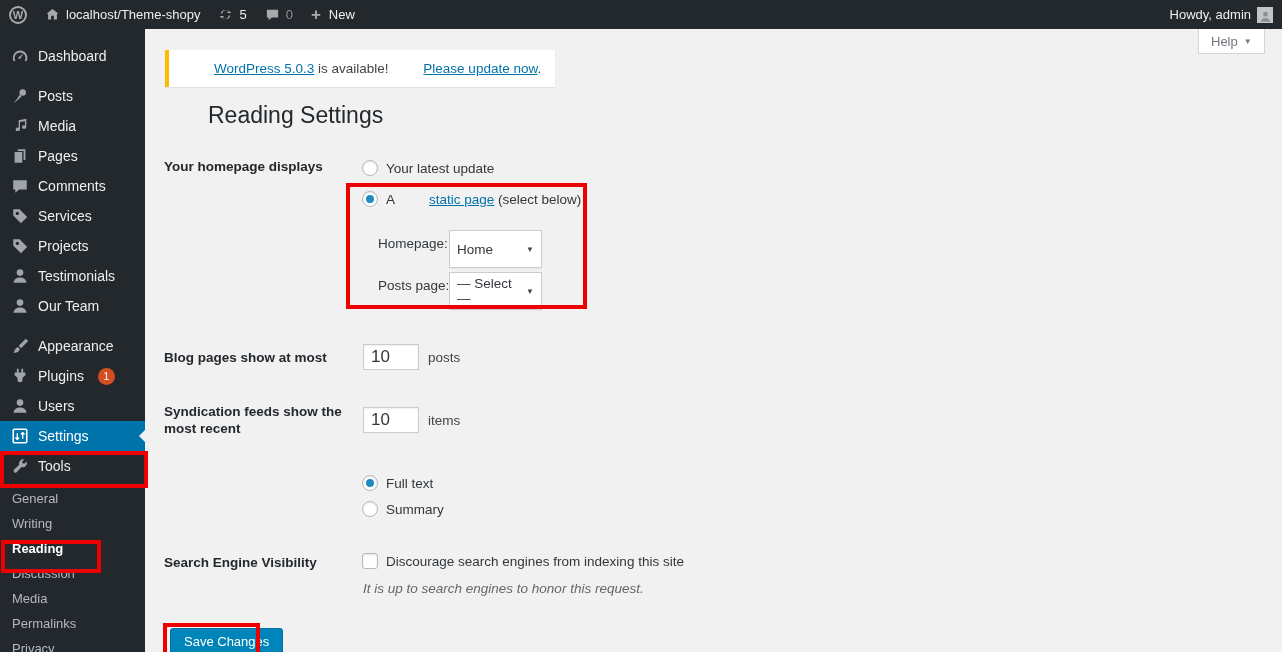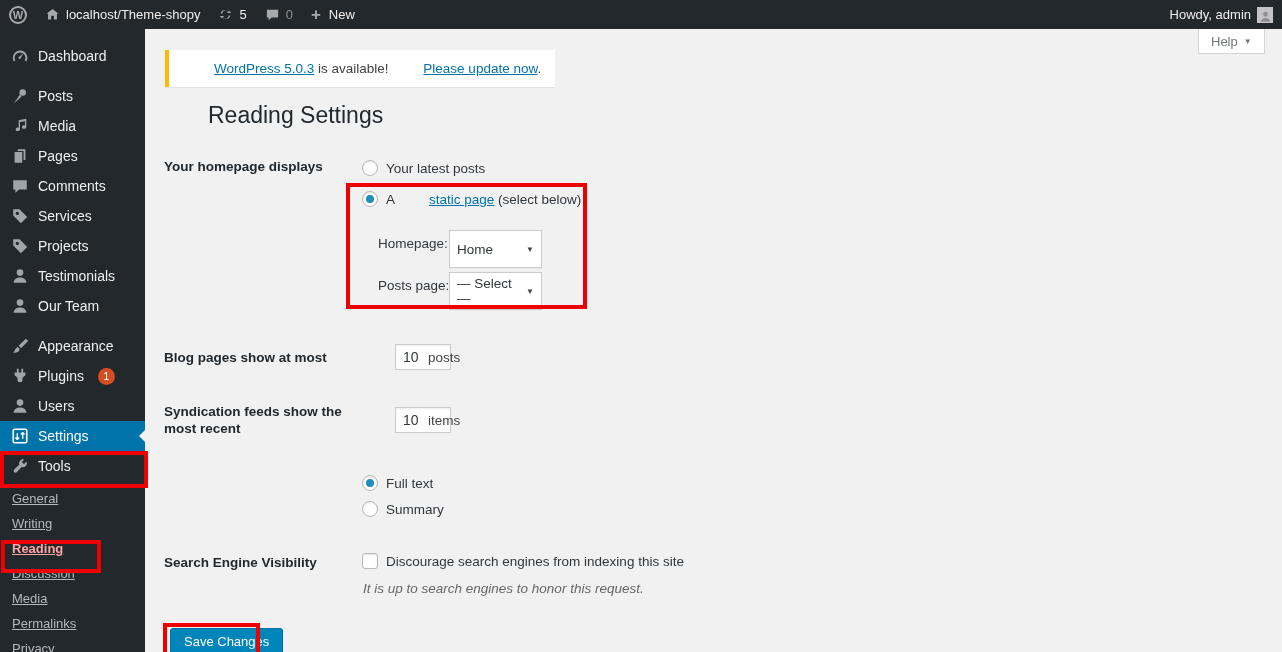--- a/index.html
+++ b/index.html
@@ -29,22 +29,22 @@
   .mi { width: 18px; height: 18px; flex: none; }
   .menu-sep { height: 10px; }
   .menu-item.active { background: #0073aa; color: #fff; }
   .menu-item.active .mi { color: #fff; }
   .menu-arrow { position: absolute; right: 0; top: 50%; margin-top: -6px; width: 0; height: 0;
     border: 6px solid transparent; border-right-color: #f1f1f1; }
   .badge { background: #d54e21; border-radius: 50%; min-width: 17px; height: 17px; color: #fff;
     font-size: 11px; display: inline-flex; align-items: center; justify-content: center; margin-left: 5px; padding: 0 2px; }
   .submenu { padding: 5px 0 0 0; }
   .sub-item { height: 25px; display: flex; align-items: center; padding-left: 12px;
-    color: #b4b9be; font-size: 13px; cursor: pointer; text-decoration: underline; }
-  .sub-item.current { color: #fca5a5; font-weight: bold; }
+    color: #b4b9be; font-size: 13px; cursor: pointer; }
+  .sub-item.current { color: #ffffff; font-weight: bold; }
 
   
   #content { position: absolute; top: 29px; left: 145px; width: 1137px; height: 623px; background: #f1f1f1; }
 
   #help-tab { position: absolute; left: 1198px; top: 29px; height: 25px; background: #fff;
     border: 1px solid #d5d5d5; border-top: none; color: #72777c; font-size: 13px;
     display: flex; align-items: center; gap: 6px; padding: 0 12px; cursor: pointer; }
   .help-caret { font-size: 8px; color: #72777c; }
 
   #update-notice { position: absolute; left: 165px; top: 50px; background: #fff;
@@ -64,22 +64,22 @@
     border-radius: 50%; background: #1e8cbe; }
   .checkbox { width: 16px; height: 16px; border: 1px solid #b4b9be; border-radius: 3px; background: #fff;
     flex: none; box-shadow: inset 0 1px 2px rgba(0,0,0,.1); cursor: pointer; }
 
   .field-label { position: absolute; font-size: 13.5px; color: #32373c; }
   .wpselect { position: absolute; width: 93px; height: 38px; background: #fff; border: 1px solid #ccc;
     border-radius: 0; display: flex; align-items: center; padding: 12px 7px; font-size: 13.5px; color: #32373c;
     cursor: pointer; box-shadow: 0 1px 0 rgba(0,0,0,.03); }
   .wpselect .caret { margin-left: auto; font-size: 8px; color: #444; }
   .txtinput { position: absolute; width: 56px; height: 26px; border: 1px solid #ccc; background: #fff;
-    padding: 0 7px; font-size: 14px; color: #32373c; font-family: inherit;
-    box-shadow: inset 0 1px 2px rgba(0,0,0,.07); margin-left: 32px; }
+    padding: 0 7px; font-size: 17px; color: #32373c; font-family: inherit;
+    box-shadow: inset 0 1px 2px rgba(0,0,0,.07); }
   .suffix { position: absolute; font-size: 13.5px; color: #444; }
   .note { position: absolute; font-style: italic; color: #666; font-size: 13.5px; }
 
   .savebtn { position: absolute; left: 170px; top: 628px; background: #0085ba; border: 1px solid #0073aa;
     border-radius: 3px; color: #fff; font-size: 13px; padding: 5px 13px; cursor: pointer;
     font-family: inherit; box-shadow: 0 1px 0 #006799; }
 
   
   .redbox { position: absolute; border: 4px solid #ee0000; z-index: 60; pointer-events: none; }
   #redbox-static   { left: 346px; top: 183px; width: 241px; height: 126px; }
@@ -248,21 +248,21 @@
   <div id="update-notice">
     <a class="wplink">WordPress 5.0.3</a><span> is available! </span><a class="wplink">Please update now</a><span>.</span>
   </div>
 
   <h1 id="page-title">Reading Settings</h1>
 
   <div class="form-label" style="top:159px">Your homepage displays</div>
 
   <div class="opt-row" style="left:362px; top:160px">
     <span class="radio"></span>
-    <span>Your latest posts</span>
+    <span>Your latest update</span>
   </div>
 
   <div class="opt-row" style="left:362px; top:191px">
     <span class="radio checked"></span>
     <span><span>A </span><a class="wplink">static page</a><span> (select below)</span></span>
   </div>
 
   <div class="field-label" style="left:378px; top:236px">Homepage:</div>
   <div class="wpselect" style="left:449px; top:230px">
     <span>Home</span>

